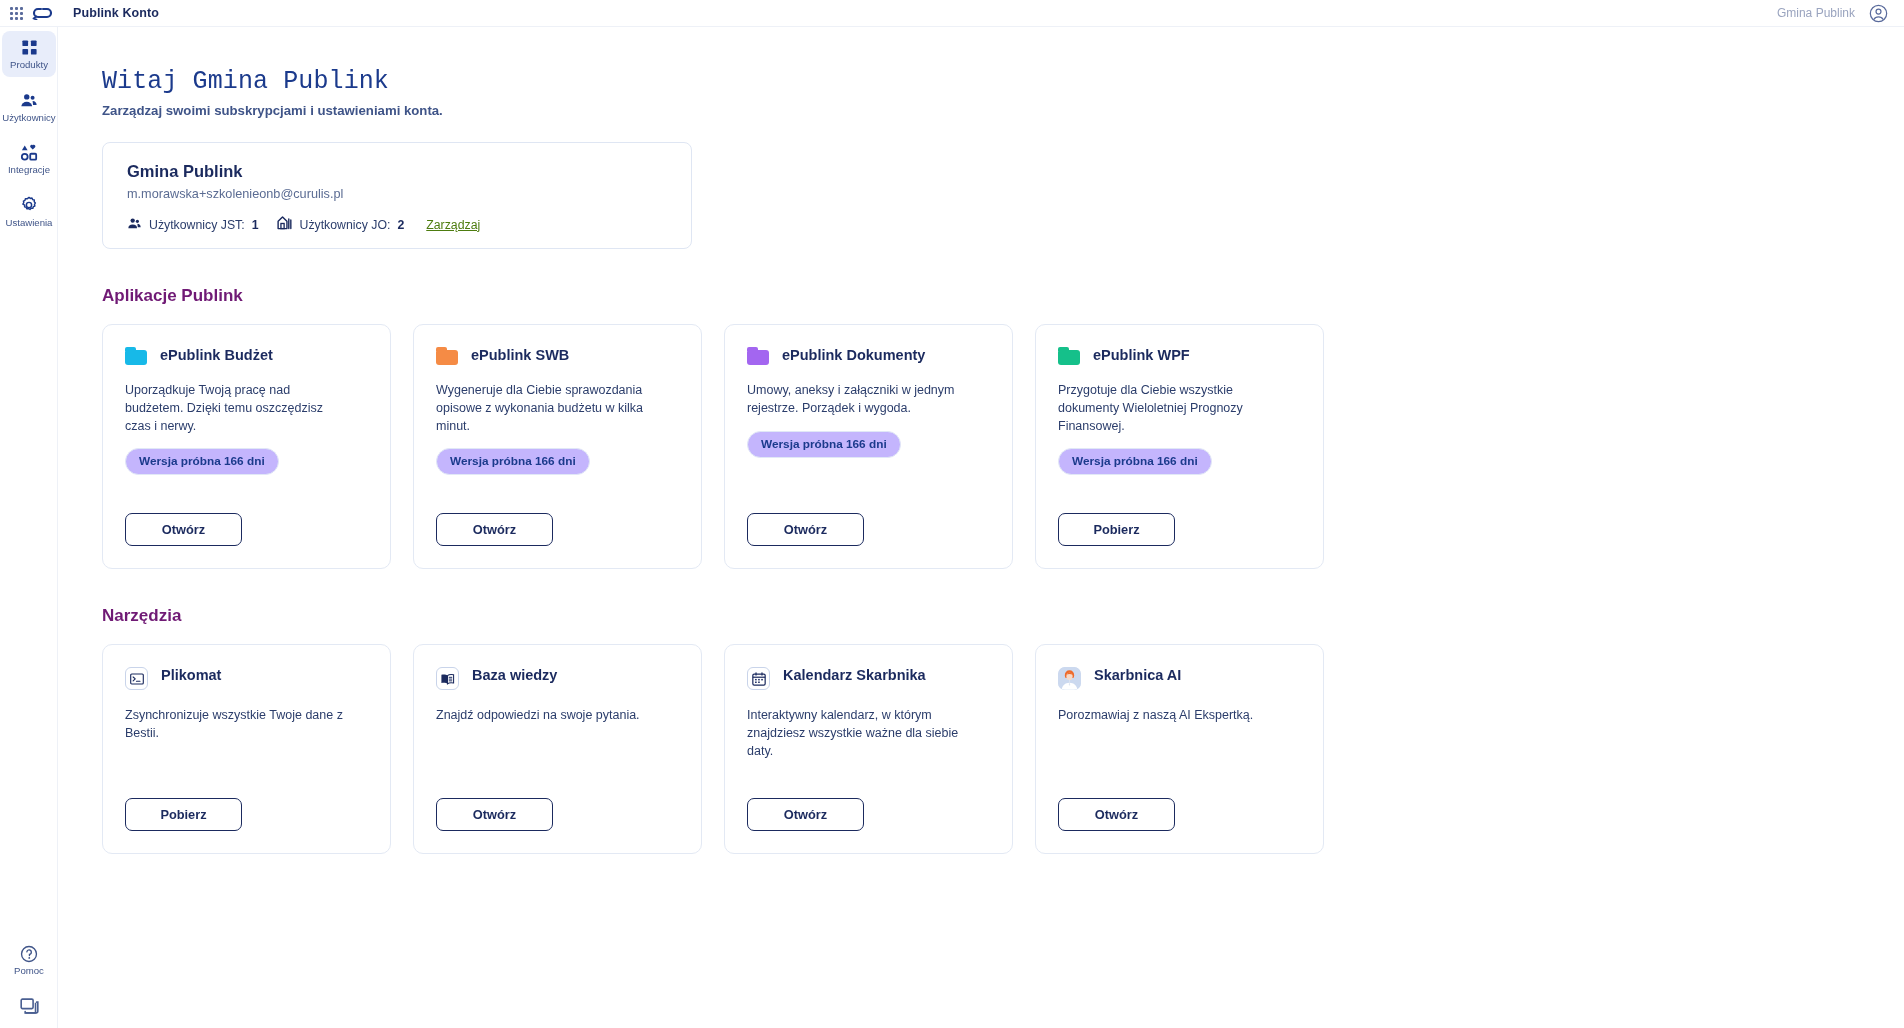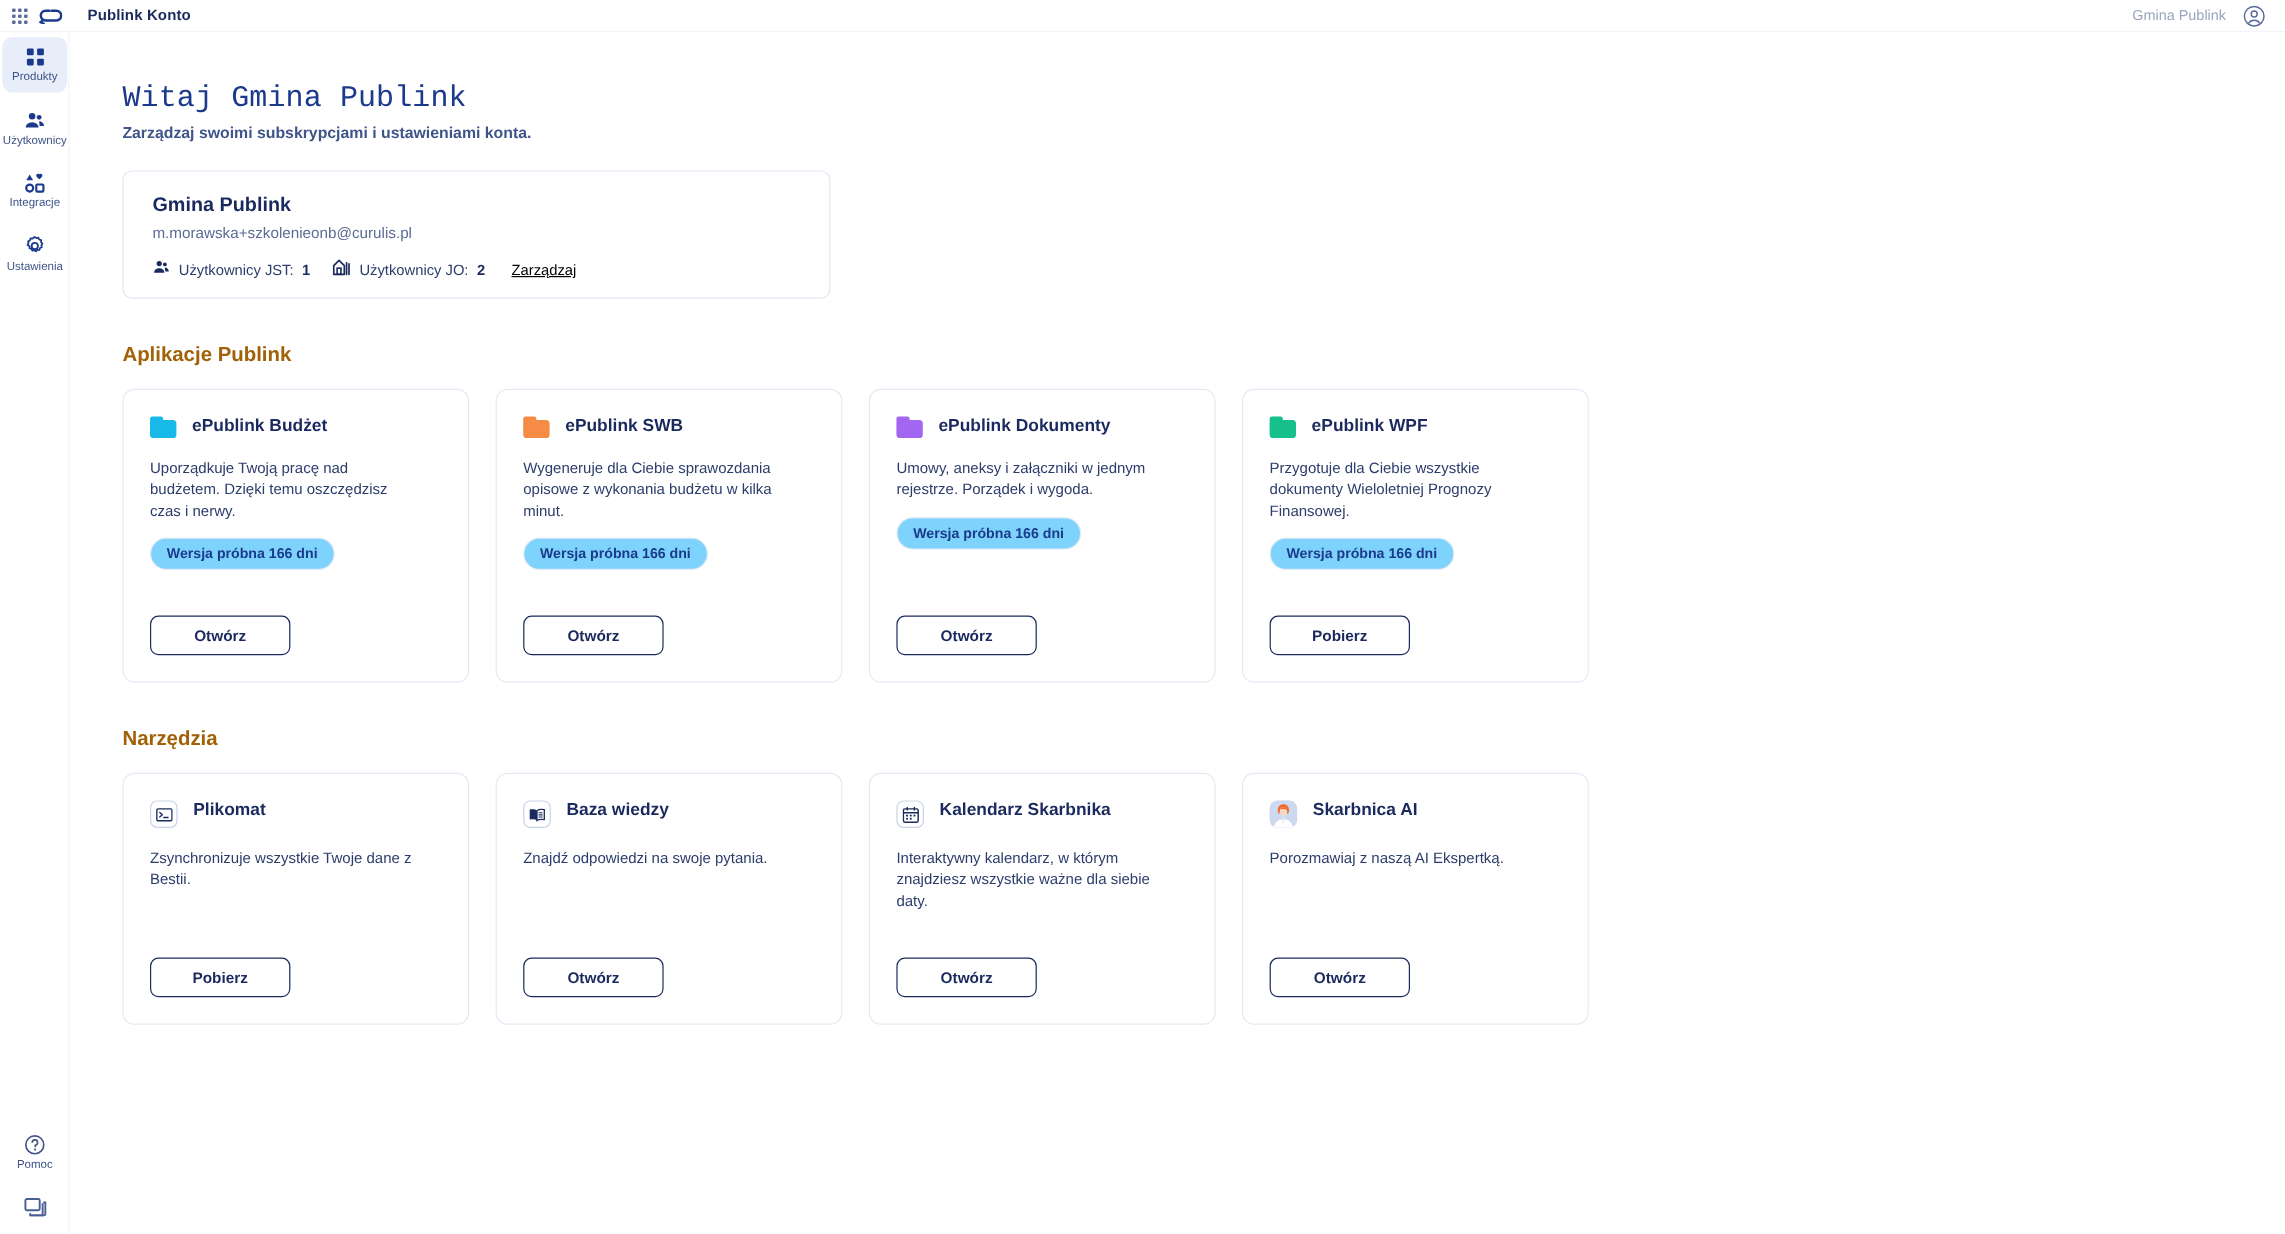--- a/index.html
+++ b/index.html
@@ -68,27 +68,27 @@
     border: 1px solid #dfe6f3; border-radius: 8px;
     padding: 19px 24px 0 24px;
   }
   .acct-title { font-size: 16.5px; font-weight: 700; color: #1b2a5e; }
   .acct-email { font-size: 12.7px; color: #5b6c93; margin-top: 6px; }
   .acct-stats { display: flex; align-items: center; gap: 8px; margin-top: 14px; }
   .stat { display: flex; align-items: center; gap: 7px; }
   .stat-label { font-size: 12.3px; color: #2b3d6b; }
   .stat-val { font-size: 12.3px; font-weight: 700; color: #1b2a5e; }
   .manage-link {
-    font-size: 12.3px; color: #000000; text-decoration: underline;
+    font-size: 12.3px; color: #4d7c0f; text-decoration: underline;
     margin-left: 14px; cursor: pointer;
   }
 
   
   .section-title {
-    font-size: 17px; font-weight: 700; color: #a16207;
+    font-size: 17px; font-weight: 700; color: #701a75;
     margin-top: 37px; margin-bottom: 18px;
   }
   .card-row { display: flex; gap: 22px; }
 
   .app-card {
     width: 289px; height: 245px;
     border: 1px solid #e3e9f4; border-radius: 10px;
     padding: 22px 22px 0 22px;
     position: relative;
     background: #fff;
@@ -113,21 +113,21 @@
 
   .card-desc {
     font-size: 12.5px; color: #2b3d6b; line-height: 1.42;
     margin-top: 17px; width: 224px;
   }
   .trial-badge {
     display: inline-block; margin-top: 13px;
     border: 1px solid #e1e8f6; border-radius: 14px;
     padding: 5px 13px 6px;
     font-size: 11.8px; font-weight: 700; color: #1b3a8c;
-    background: #7dd3fc;
+    background: #c4b5fd;
   }
   .card-btn {
     position: absolute; left: 22px; bottom: 22px;
     min-width: 117px; height: 33px;
     border: 1.4px solid #1b2a5e; border-radius: 7px;
     background: #fff; color: #1b2a5e;
     font-size: 12.8px; font-weight: 700;
     font-family: "Liberation Sans", sans-serif;
     cursor: pointer;
   }

